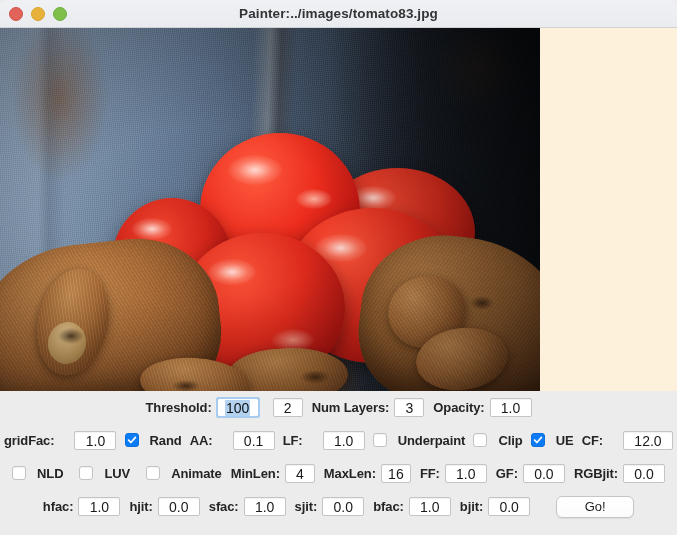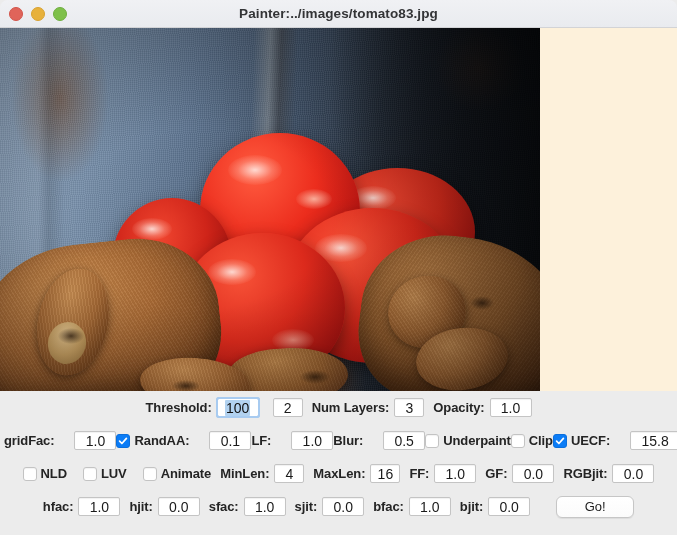--- a/index.html
+++ b/index.html
@@ -273,21 +273,21 @@
     border-radius: 1px;
   }
 
   .gap-xs { width: 5px; display: inline-block; }
   .gap-s  { width: 9px; display: inline-block; }
   .gap-m  { width: 16px; display: inline-block; }
   .gap-l  { width: 26px; display: inline-block; }
 
   .pair { display: inline-flex; align-items: center; gap: 20px; }
 
-  .chk-wrap { display: inline-flex; align-items: center; gap: 4px; }
+  .chk-wrap { display: inline-flex; gap: 11px; }
   .chk {
     width: 14px;
     height: 14px;
     border-radius: 3px;
     box-sizing: border-box;
     display: inline-flex;
     align-items: center;
     justify-content: center;
     background: #ffffff;
     border: 1px solid #c3c3c3;
@@ -400,24 +400,20 @@
       <span class="pair">
         <span class="lbl">AA:</span>
         <span class="field w-md">0.1</span>
       </span>
 
       <span class="pair">
         <span class="lbl">LF:</span>
         <span class="field w-md">1.0</span>
       </span>
 
-      <span class="pair">
-        <span class="lbl">Blur:</span>
-        <span class="field w-md">0.5</span>
-      </span>
 
       <span class="chk-wrap">
         <span class="chk">
           
         </span>
         <span class="lbl">Underpaint</span>
       </span>
 
       <span class="chk-wrap">
         <span class="chk">
@@ -430,21 +426,21 @@
         <span class="chk on">
           <svg width="10" height="10" viewBox="0 0 10 10">
               <path d="M1.6 5.2 L3.9 7.5 L8.4 2.4" stroke="#ffffff" stroke-width="1.7" fill="none" stroke-linecap="round" stroke-linejoin="round"></path>
             </svg>
         </span>
         <span class="lbl">UE</span>
       </span>
 
       <span class="pair">
         <span class="lbl">CF:</span>
-        <span class="field w-lg">15.8</span>
+        <span class="field w-lg">12.0</span>
       </span>
     </div>
 
     <div class="row r3">
       <span class="chk-wrap">
         <span class="chk">
           
         </span>
         <span class="lbl">NLD</span>
       </span>

